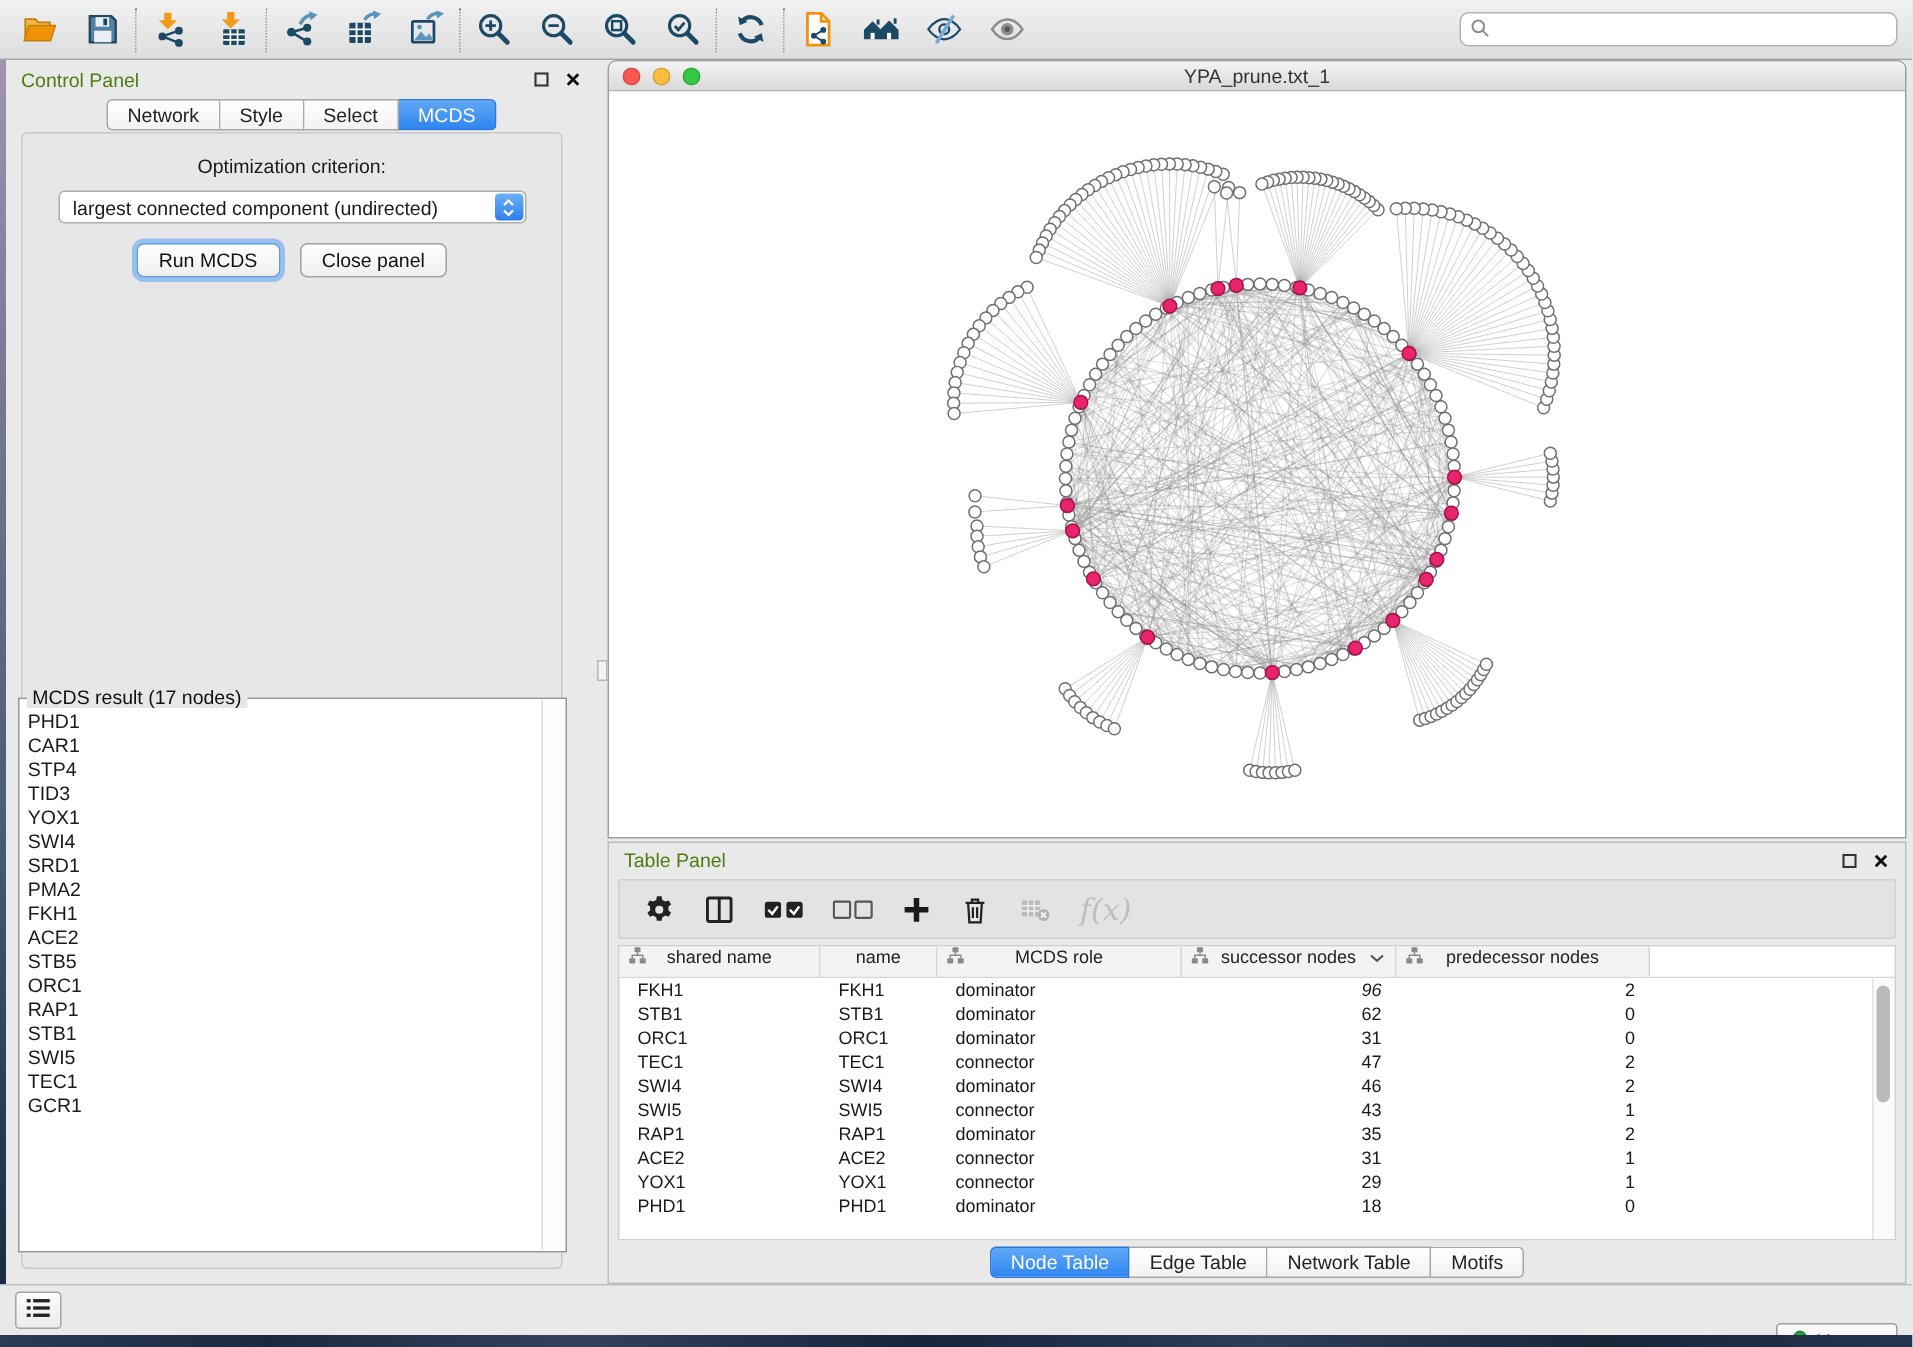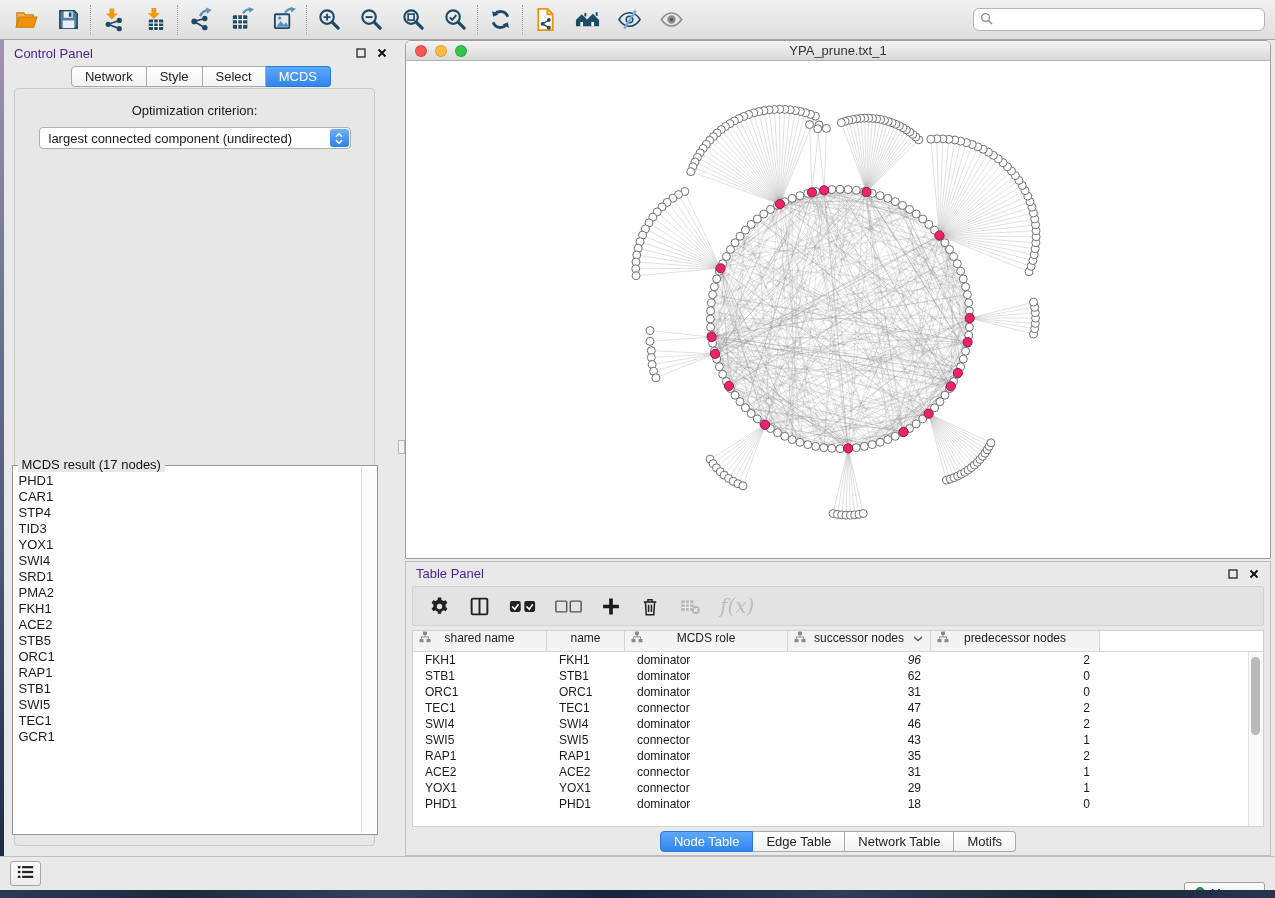--- a/index.html
+++ b/index.html
@@ -18,21 +18,21 @@
                  display:flex; align-items:center; padding:0 6px; gap:5px; }
   .search-wrap svg { width:13px; height:13px; flex:none; }
   .search-wrap input { border:none; outline:none; flex:1; font-size:13px; background:transparent; font-family:"Liberation Sans",sans-serif; }
 
   
   .main { flex:none; height:816px; display:flex; }
   .left-strip { width:4px; flex:none; background:linear-gradient(180deg,#a294b0 0%,#8b86a4 12%,#6f7490 32%,#4d5a78 62%,#2c3a57 86%,#1d2b44 100%); }
 
   .control-panel { width:394px; flex:none; display:flex; flex-direction:column; }
   .cp-header { height:26px; flex:none; display:flex; align-items:center; padding:0 10px; }
-  .panel-title { font-size:13px; color:#4c1d95; }
+  .panel-title { font-size:13px; color:#4d7c0f; }
   .win-btns { margin-left:auto; display:flex; align-items:center; gap:9px; }
   .win-btn { width:12px; height:12px; display:flex; align-items:center; justify-content:center; background:none; border:none; }
   .win-btn svg { width:10px; height:10px; }
 
   .cp-tabs { height:21px; flex:none; display:flex; justify-content:center; }
   .seg { padding:2px 13px; font-size:13px; background:linear-gradient(#ffffff,#f2f2f2); border:1px solid #a8a8a8; border-left:none; color:#222; cursor:default; }
   .seg:first-child { border-left:1px solid #a8a8a8; border-radius:4px 0 0 4px; }
   .seg:last-child { border-radius:0 4px 4px 0; }
   .seg.sel { background:linear-gradient(#5fa8f7,#2f86f0); color:#fff; border-color:#2a78d8; }
 
@@ -327,20 +327,24 @@
       <div class="cp-content">
         <div class="crit-label">Optimization criterion:</div>
         <div class="select-box">
           <span class="val">largest connected component (undirected)</span>
           <span class="stepper">
             <svg viewBox="0 0 8 12" fill="none" stroke="#fff" stroke-width="1.5">
                 <path d="M1 4.2L4 1.2l3 3"></path>
                 <path d="M1 7.8l3 3 3-3"></path>
               </svg>
           </span>
+        </div>
+        <div class="btn-row">
+          <button class="btn focused">Run MCDS</button>
+          <button class="btn">Close panel</button>
         </div>
         <div class="groupbox">
           <span class="legend">MCDS result (17 nodes)</span>
           <div class="mcds-list" id="mcds-list">
               <div class="mcds-item">PHD1</div>
               <div class="mcds-item">CAR1</div>
               <div class="mcds-item">STP4</div>
               <div class="mcds-item">TID3</div>
               <div class="mcds-item">YOX1</div>
               <div class="mcds-item">SWI4</div>

